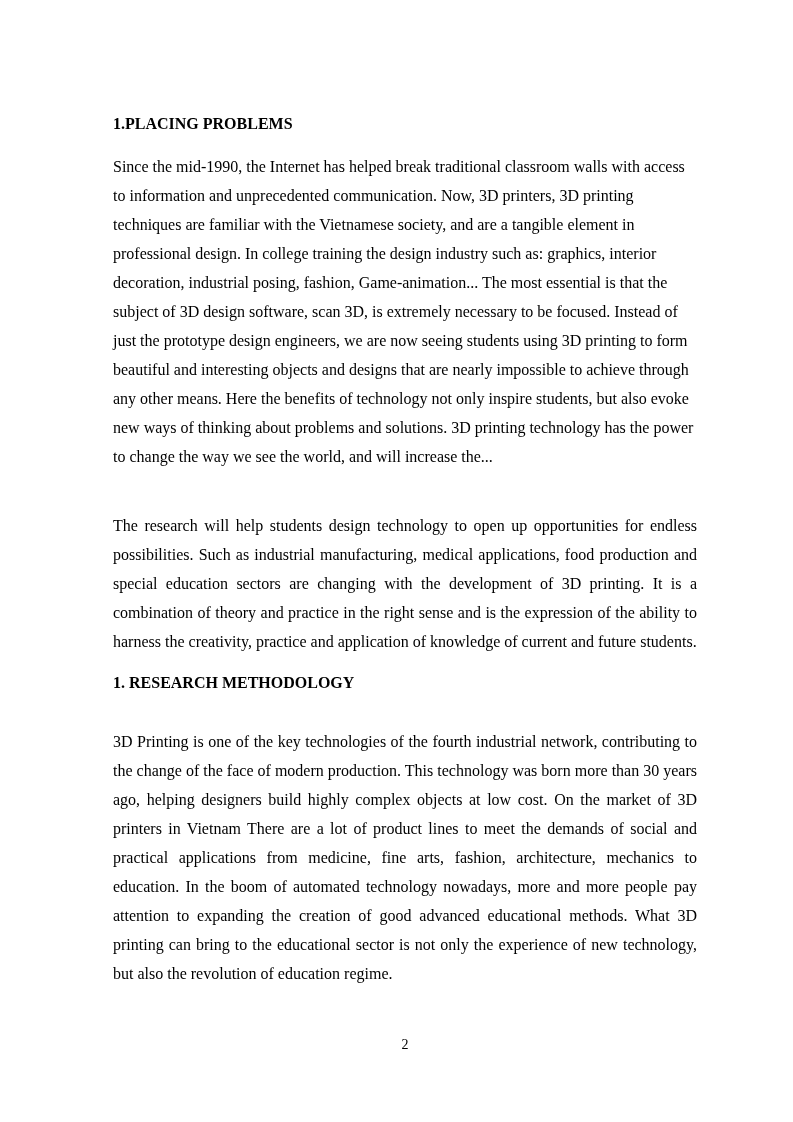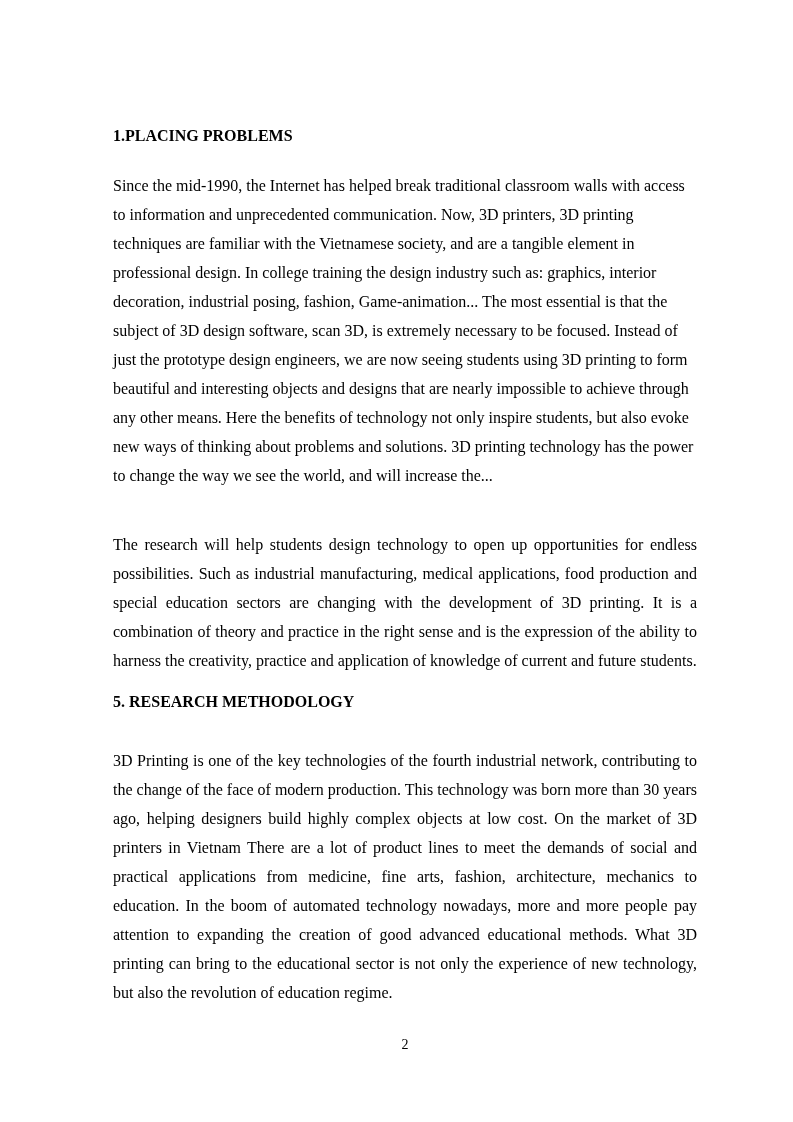--- a/index.html
+++ b/index.html
@@ -12,21 +12,21 @@
     width: 793px;
     height: 1122px;
     background: #ffffff;
     overflow: hidden;
     font-family: "Liberation Serif", "DejaVu Serif", serif;
     color: #000000;
   }
   .content {
     position: absolute;
     left: 113px;
-    top: 16px;
+    top: 4px;
     width: 584px;
     padding-top: 109px;
   }
   .section-heading {
     margin: 0;
     font-size: 16px;
     font-weight: bold;
     line-height: 21px;
     text-align: left;
     color: #000000;
@@ -35,21 +35,21 @@
     margin-top: 16px;
   }
   .para {
     margin: 0;
     font-size: 16px;
     line-height: 29px;
     color: #000000;
   }
   .para.left {
     text-align: left;
-    margin-top: 25px;
+    margin-top: 18px;
   }
   .para.justified {
     text-align: justify;
   }
   .para.p2 {
     margin-top: 40px;
   }
   .para.p3 {
     margin-top: 34px;
   }
@@ -69,20 +69,20 @@
 
 <div class="page">
   <div class="content">
 
     <h2 class="section-heading first">1.PLACING PROBLEMS</h2>
 
     <p class="para left">Since the mid-1990, the Internet has helped break traditional classroom walls with access to information and unprecedented communication. Now, 3D printers, 3D printing techniques are familiar with the Vietnamese society, and are a tangible element in professional design. In college training the design industry such as: graphics, interior decoration, industrial posing, fashion, Game-animation... The most essential is that the subject of 3D design software, scan 3D, is extremely necessary to be focused. Instead of just the prototype design engineers, we are now seeing students using 3D printing to form beautiful and interesting objects and designs that are nearly impossible to achieve through any other means. Here the benefits of technology not only inspire students, but also evoke new ways of thinking about problems and solutions. 3D printing technology has the power to change the way we see the world, and will increase the...</p>
 
     <p class="para justified p2">The research will help students design technology to open up opportunities for endless possibilities. Such as industrial manufacturing, medical applications, food production and special education sectors are changing with the development of 3D printing. It is a combination of theory and practice in the right sense and is the expression of the ability to harness the creativity, practice and application of knowledge of current and future students.</p>
 
-    <h2 class="section-heading second">5. RESEARCH METHODOLOGY</h2>
+    <h2 class="section-heading second">1. RESEARCH METHODOLOGY</h2>
 
     <p class="para justified p3">3D Printing is one of the key technologies of the fourth industrial network, contributing to the change of the face of modern production. This technology was born more than 30 years ago, helping designers build highly complex objects at low cost.  On the market of 3D printers in Vietnam There are a lot of product lines to meet the demands of social and practical applications from medicine, fine arts, fashion, architecture, mechanics to education. In the boom of automated technology nowadays, more and more people pay attention to expanding the creation of good advanced educational methods. What 3D printing can bring to the educational sector is not only the experience of new technology, but also the revolution of education regime.</p>
 
   </div>
 
   <div class="footer">2</div>
 </div>
 
 </body></html>

